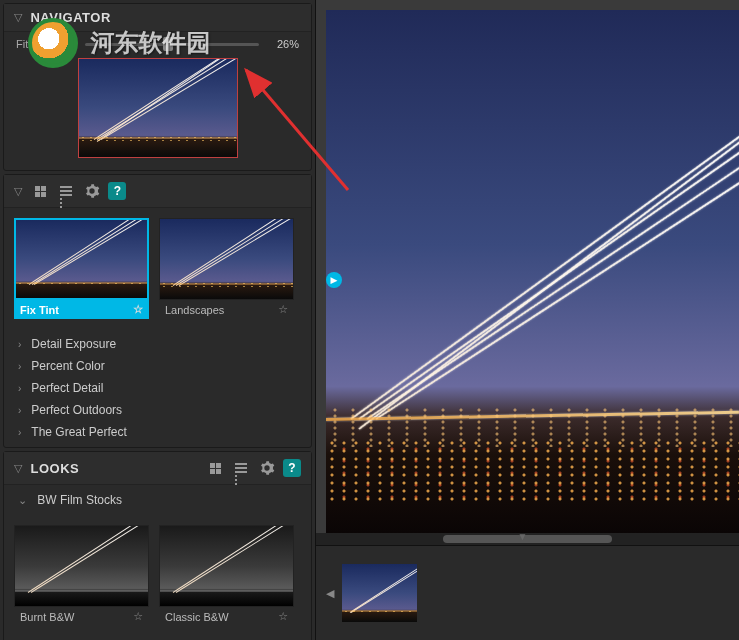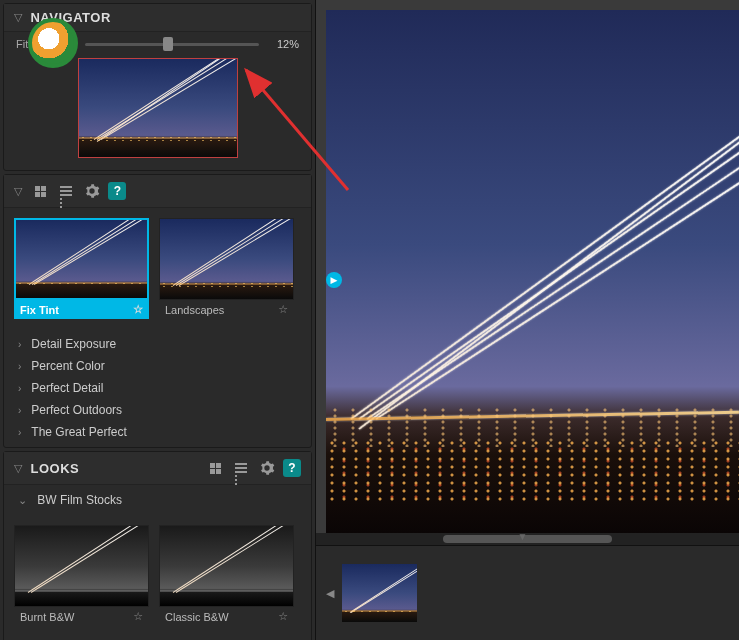--- a/index.html
+++ b/index.html
@@ -323,21 +323,21 @@
       <div class="panel-header">
         <span class="chev">▽</span>
         <span class="title">NAVIGATOR</span>
       </div>
       <div class="nav-body">
         <div class="zoom-row">
           <span class="zoom-label">Fit | Percent</span>
           <div class="slider">
             <div class="thumb" style="left:45%"></div>
           </div>
-          <span class="zoom-val">12%</span>
+          <span class="zoom-val">26%</span>
         </div>
         <div class="nav-preview">
           <div class="streak-container">
             <div class="streak" style="left:12%; top:82%; width:110%; transform:rotate(-32deg)"></div>
             <div class="streak" style="left:10%; top:82%; width:112%; transform:rotate(-33deg)"></div>
             <div class="streak" style="left:14%; top:82%; width:108%; transform:rotate(-31deg)"></div>
             <div class="streak" style="left:12%; top:84%; width:100%; transform:rotate(-34deg)"></div>
           </div>
           <div class="horizon"></div>
           <div class="city"></div>
@@ -532,20 +532,21 @@
         <div class="horizon"></div>
         <div class="city"></div>
       </div>
     </div>
   </div>
 </div>
 
 <div class="watermark">
   <span class="logo"></span>
   <span class="wtext">
+    <div class="wtitle">河东软件园</div>
   </span>
 </div>
 
 <svg class="arrow-annot" width="120" height="140">
   <defs>
     <marker id="arrowhead" markerWidth="10" markerHeight="8" refX="9" refY="4" orient="auto">
       <polygon points="0 0, 10 4, 0 8" fill="#e03030"></polygon>
     </marker>
   </defs>
   <line x1="110" y1="130" x2="8" y2="10" stroke="#e03030" stroke-width="3" marker-end="url(#arrowhead)"></line>

